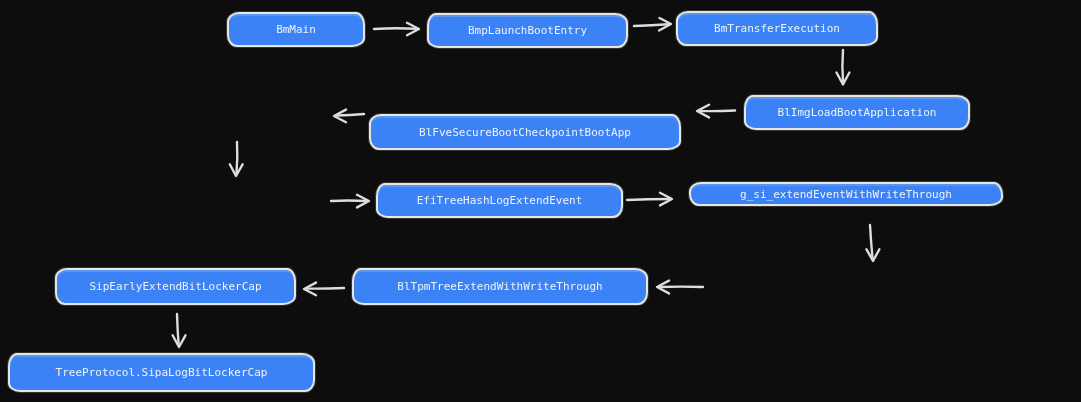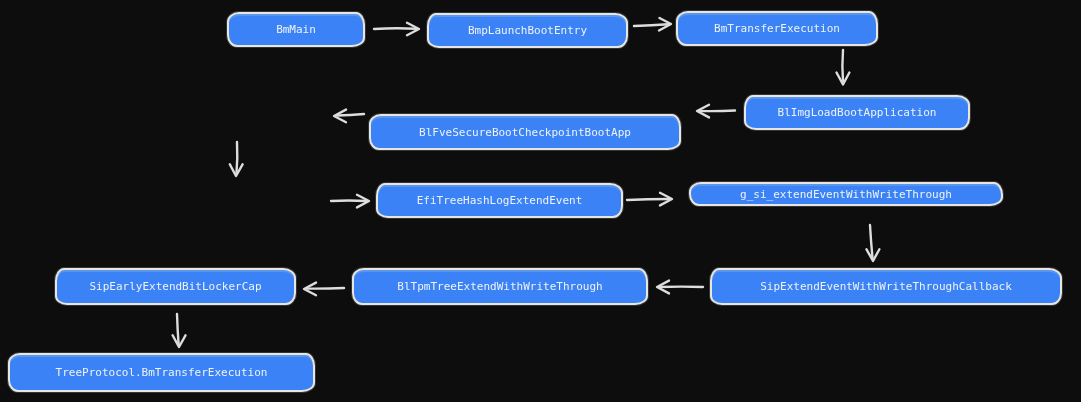--- a/index.html
+++ b/index.html
@@ -125,21 +125,20 @@
   <div class="node" style="left:744px;top:95px;width:226px;height:35px">BlImgLoadBootApplication</div>
 
   <div class="node" style="left:369px;top:114px;width:312px;height:36px">BlFveSecureBootCheckpointBootApp</div>
 
 
 
   <div class="node" style="left:376px;top:183px;width:247px;height:35px">EfiTreeHashLogExtendEvent</div>
 
   <div class="node" style="left:689px;top:182px;width:314px;height:24px">g_si_extendEventWithWriteThrough</div>
 
-  <div class="node" style="left:710px;top:268px;width:352px;height:37px">SipExtendEventWithWriteThroughCallback</div>
 
   <div class="node" style="left:352px;top:268px;width:296px;height:37px">BlTpmTreeExtendWithWriteThrough</div>
 
   <div class="node" style="left:55px;top:268px;width:241px;height:37px">SipEarlyExtendBitLockerCap</div>
 
-  <div class="node" style="left:8px;top:353px;width:307px;height:39px">TreeProtocol.BmTransferExecution</div>
+  <div class="node" style="left:8px;top:353px;width:307px;height:39px">TreeProtocol.SipaLogBitLockerCap</div>
 
 </div>
 
 </body></html>

